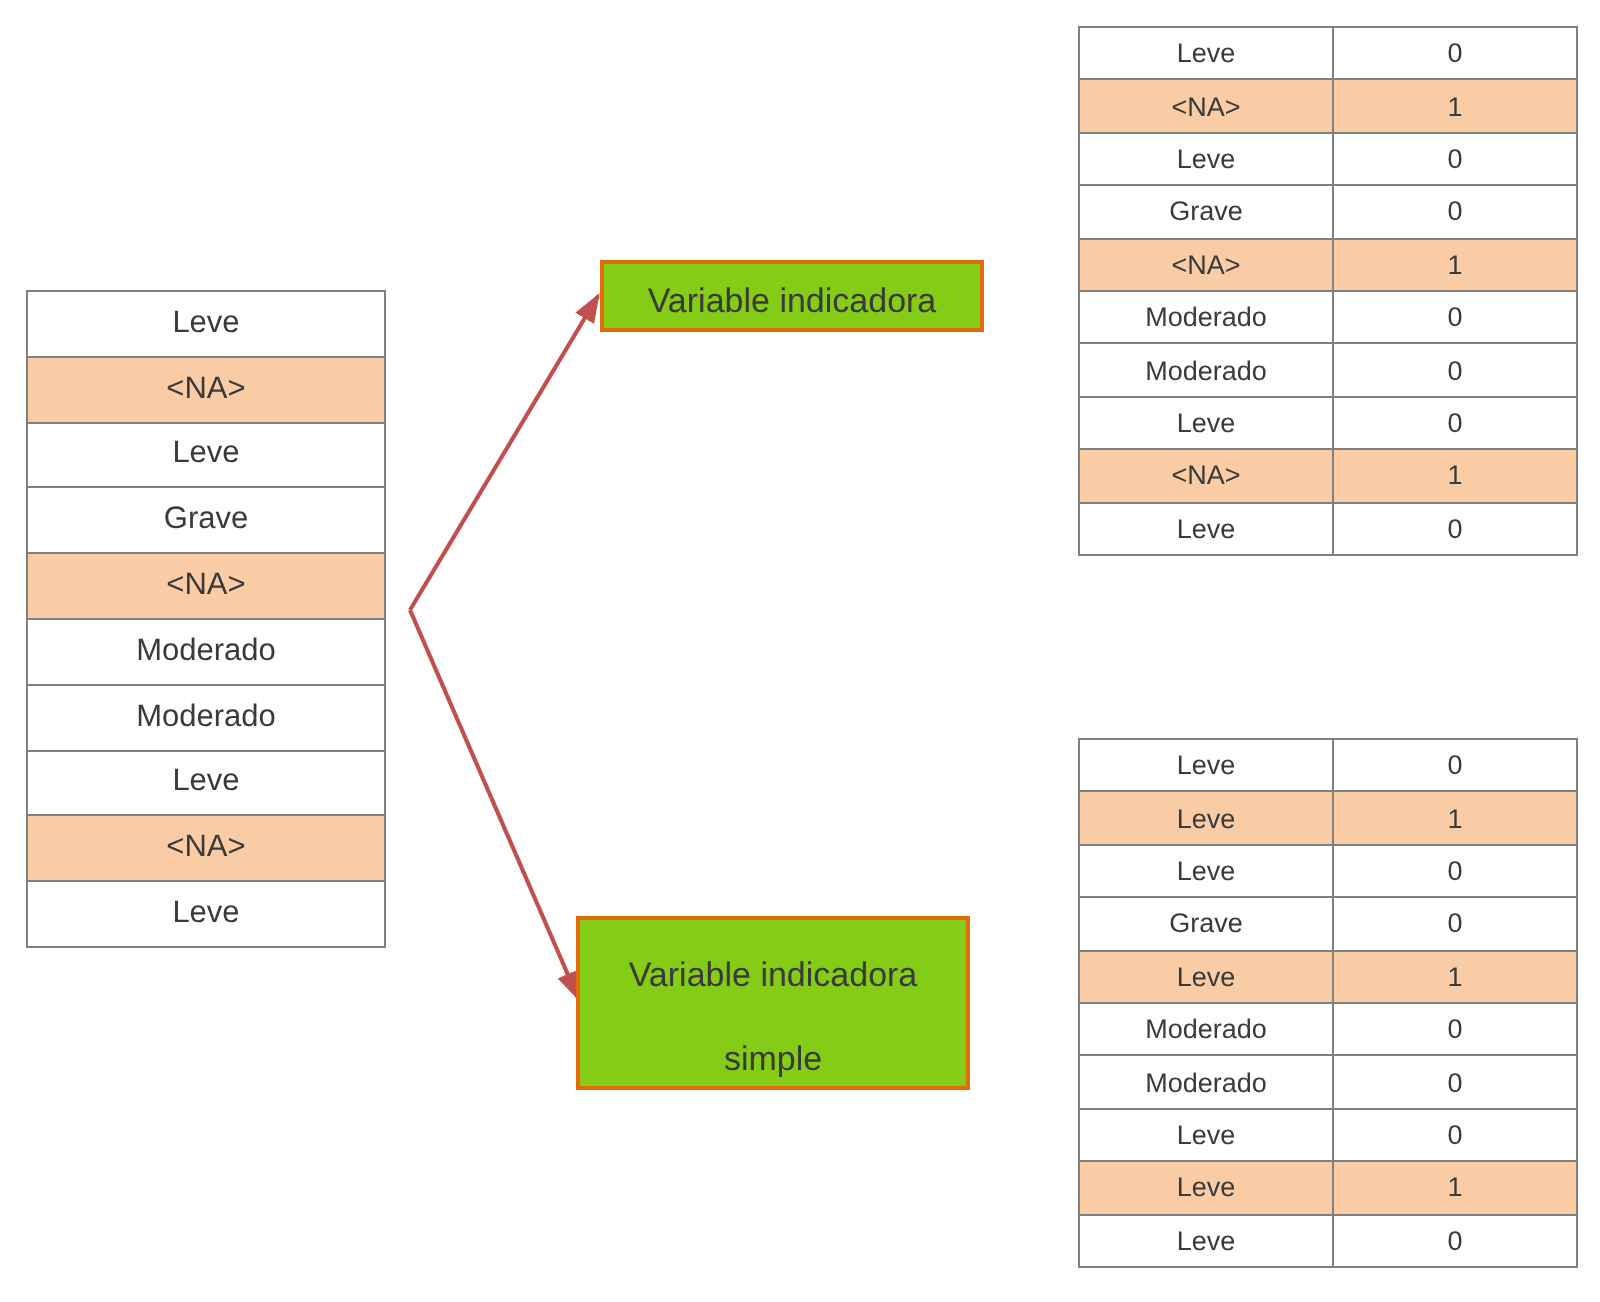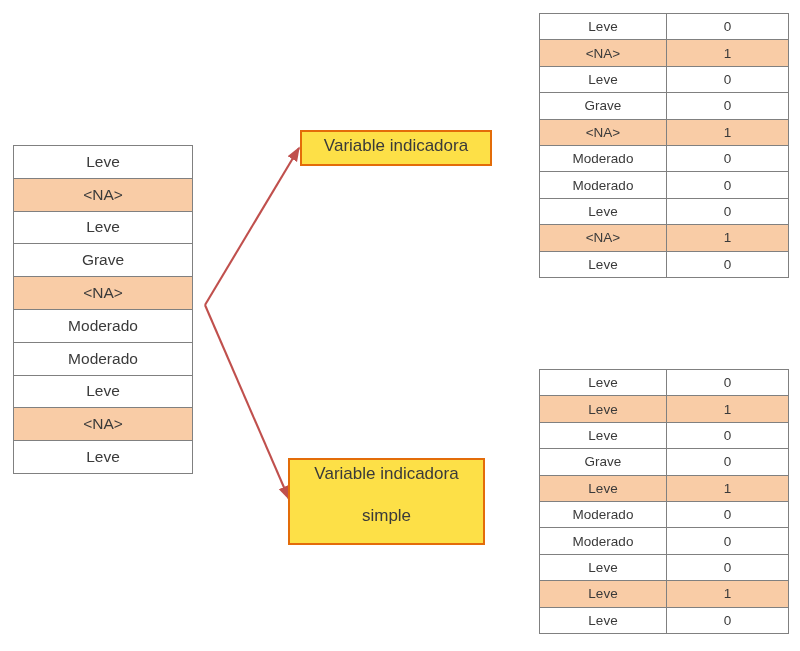--- a/index.html
+++ b/index.html
@@ -67,27 +67,27 @@
     width: 126px;
   }
   #indicator-table { top: 13px; }
   #imputed-table  { top: 369px; }
 
   
   .callout {
     position: absolute;
     box-sizing: border-box;
     border: 2px solid #e36c09;
-    background: #fde047;
+    background: #84cc16;
     color: #3a3a3a;
     font-size: 17px;
     line-height: 1.24;
     text-align: center;
     display: flex;
-    align-items: flex-start;
+    align-items: flex-end;
     justify-content: center;
     padding: 3px 8px;
   }
   #callout-indicator {
     left: 300px;
     top: 130px;
     width: 192px;
     height: 36px;
   }
   #callout-imputed {

